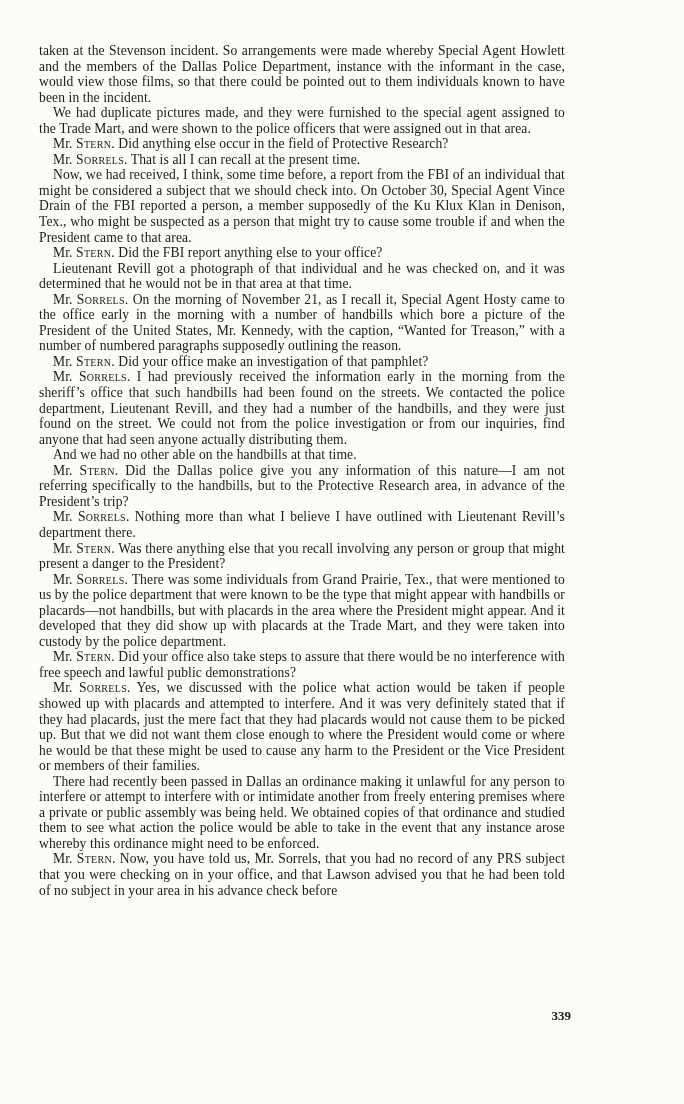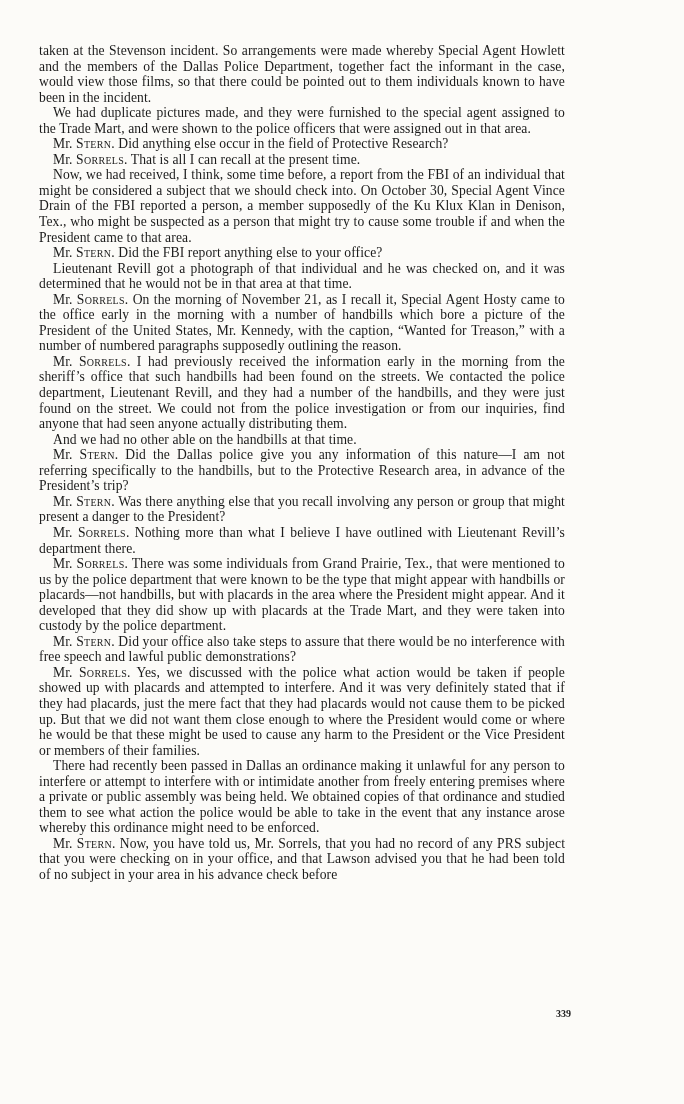--- a/index.html
+++ b/index.html
@@ -42,43 +42,44 @@
     font-variant: small-caps;
     letter-spacing: 0.3px;
     margin-top: 40px;
   }
   .page-number {
     position: absolute;
     top: 1008px;
     left: 39px;
     width: 532px;
     text-align: right;
-    font-size: 10px;
+    font-size: 13px;
     font-weight: bold;
     color: #1a1a1a;
   }
 </style>
 </head>
 <body>
 
 <div class="page">
   <div class="text-block" id="text-block">
-      <p class="para no-indent">taken at the Stevenson incident.  So arrangements were made whereby Special Agent Howlett and the members of the Dallas Police Department, together fact the informant in the case, would view those films, so that there could be pointed out to them individuals known to have been in the incident.</p>
+      <p class="para no-indent">taken at the Stevenson incident.  So arrangements were made whereby Special Agent Howlett and the members of the Dallas Police Department, instance with the informant in the case, would view those films, so that there could be pointed out to them individuals known to have been in the incident.</p>
       <p class="para">We had duplicate pictures made, and they were furnished to the special agent assigned to the Trade Mart, and were shown to the police officers that were assigned out in that area.</p>
       <p class="para">Mr. <span class="speaker">Stern</span>. Did anything else occur in the field of Protective Research?</p>
       <p class="para">Mr. <span class="speaker">Sorrels</span>. That is all I can recall at the present time.</p>
       <p class="para">Now, we had received, I think, some time before, a report from the FBI of an individual that might be considered a subject that we should check into.  On October 30, Special Agent Vince Drain of the FBI reported a person, a member supposedly of the Ku Klux Klan in Denison, Tex., who might be suspected as a person that might try to cause some trouble if and when the President came to that area.</p>
       <p class="para">Mr. <span class="speaker">Stern</span>. Did the FBI report anything else to your office?</p>
       <p class="para">Lieutenant Revill got a photograph of that individual and he was checked on, and it was determined that he would not be in that area at that time.</p>
       <p class="para">Mr. <span class="speaker">Sorrels</span>. On the morning of November 21, as I recall it, Special Agent Hosty came to the office early in the morning with a number of handbills which bore a picture of the President of the United States, Mr. Kennedy, with the caption, “Wanted for Treason,” with a number of numbered paragraphs supposedly outlining the reason.</p>
+      <p class="para">Mr. <span class="speaker">Stern</span>. Did your office make an investigation of that pamphlet?</p>
       <p class="para">Mr. <span class="speaker">Sorrels</span>. I had previously received the information early in the morning from the sheriff’s office that such handbills had been found on the streets.  We contacted the police department, Lieutenant Revill, and they had a number of the handbills, and they were just found on the street.  We could not from the police investigation or from our inquiries, find anyone that had seen anyone actually distributing them.</p>
       <p class="para">And we had no other able on the handbills at that time.</p>
       <p class="para">Mr. <span class="speaker">Stern</span>. Did the Dallas police give you any information of this nature—I am not referring specifically to the handbills, but to the Protective Research area, in advance of the President’s trip?</p>
+      <p class="para">Mr. <span class="speaker">Sorrels</span>. Nothing more than what I believe I have outlined with Lieutenant Revill’s department there.</p>
       <p class="para">Mr. <span class="speaker">Stern</span>. Was there anything else that you recall involving any person or group that might present a danger to the President?</p>
-      <p class="para">Mr. <span class="speaker">Sorrels</span>. Nothing more than what I believe I have outlined with Lieutenant Revill’s department there.</p>
       <p class="para">Mr. <span class="speaker">Sorrels</span>. There was some individuals from Grand Prairie, Tex., that were mentioned to us by the police department that were known to be the type that might appear with handbills or placards—not handbills, but with placards in the area where the President might appear.  And it developed that they did show up with placards at the Trade Mart, and they were taken into custody by the police department.</p>
       <p class="para">Mr. <span class="speaker">Stern</span>. Did your office also take steps to assure that there would be no interference with free speech and lawful public demonstrations?</p>
       <p class="para">Mr. <span class="speaker">Sorrels</span>. Yes, we discussed with the police what action would be taken if people showed up with placards and attempted to interfere.  And it was very definitely stated that if they had placards, just the mere fact that they had placards would not cause them to be picked up.  But that we did not want them close enough to where the President would come or where he would be that these might be used to cause any harm to the President or the Vice President or members of their families.</p>
       <p class="para">There had recently been passed in Dallas an ordinance making it unlawful for any person to interfere or attempt to interfere with or intimidate another from freely entering premises where a private or public assembly was being held. We obtained copies of that ordinance and studied them to see what action the police would be able to take in the event that any instance arose whereby this ordinance might need to be enforced.</p>
       <p class="para">Mr. <span class="speaker">Stern</span>. Now, you have told us, Mr. Sorrels, that you had no record of any PRS subject that you were checking on in your office, and that Lawson advised you that he had been told of no subject in your area in his advance check before</p>
     </div>
   <div class="page-number">339</div>
 </div>
 
 </body></html>

